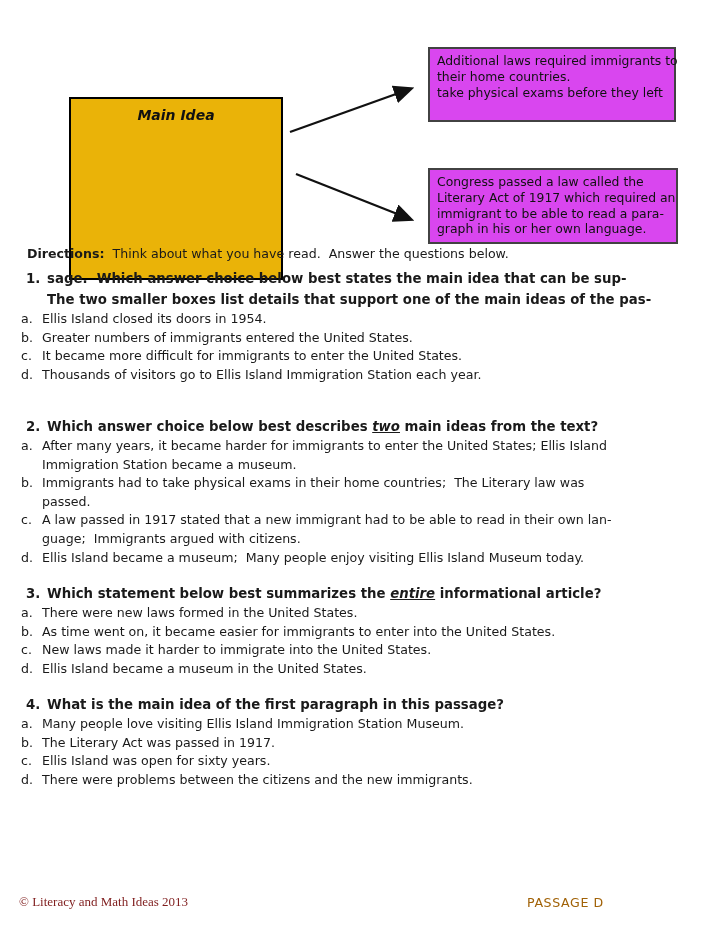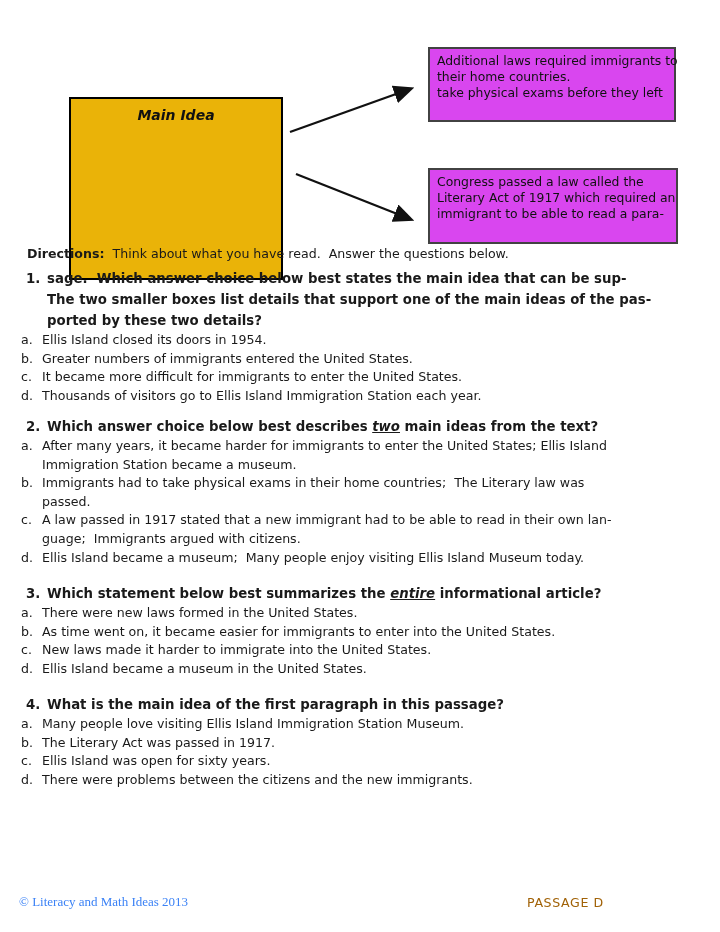--- a/index.html
+++ b/index.html
@@ -46,21 +46,21 @@
   .hline{white-space:pre;}
   .em-word{font-style:italic;text-decoration:underline;margin-top:44px;}
   .answer-row{position:relative;font-size:12.6px;line-height:18.6px;}
   .a-letter{position:absolute;left:21px;top:0;}
   .a-lines{margin-left:42px;}
   .tline{white-space:pre;}
 
   
   .footer-copyright{
     position:absolute;left:19px;top:894px;
-    font-family:"Liberation Serif", serif;font-size:13px;color:#3b82f6;
+    font-family:"Liberation Serif", serif;font-size:13px;color:#7f1d1d;
   }
   .footer-passage{
     position:absolute;left:527px;top:895px;
     font-size:12.6px;color:#a16207;letter-spacing:0.6px;
   }
 </style>
 </head>
 <body>
 
 <div class="page">
@@ -81,32 +81,32 @@
 
   <div class="detail-box detail-box-1">
       <div class="tline">Additional laws required immigrants to</div>
       <div class="tline">their home countries.</div>
       <div class="tline">take physical exams before they left</div>
     </div>
   <div class="detail-box detail-box-2">
       <div class="tline">Congress passed a law called the</div>
       <div class="tline">Literary Act of 1917 which required an</div>
       <div class="tline">immigrant to be able to read a para-</div>
+      <div class="tline">graph in his or her own language.</div>
     </div>
 
   <div class="directions"><b>Directions:</b><span>  Think about what you have read.  Answer the questions below.</span></div>
 
   <div id="questions">
       <section class="question" style="top: 268px;">
         <div class="q-heading">
           <span class="q-num">1.</span>
           <div class="q-lines">
             <div class="hline"><span>sage.  Which answer choice below best states the main idea that can be sup-</span></div>
             <div class="hline"><span>The two smaller boxes list details that support one of the main ideas of the pas-</span></div>
-            <div class="hline"><span>ported by these two details?</span></div>
           </div>
         </div>
         <div class="answers">
           <div class="answer-row">
             <span class="a-letter">a.</span>
             <div class="a-lines">
               <div class="tline">Ellis Island closed its doors in 1954.</div>
             </div>
           </div>
           <div class="answer-row">

